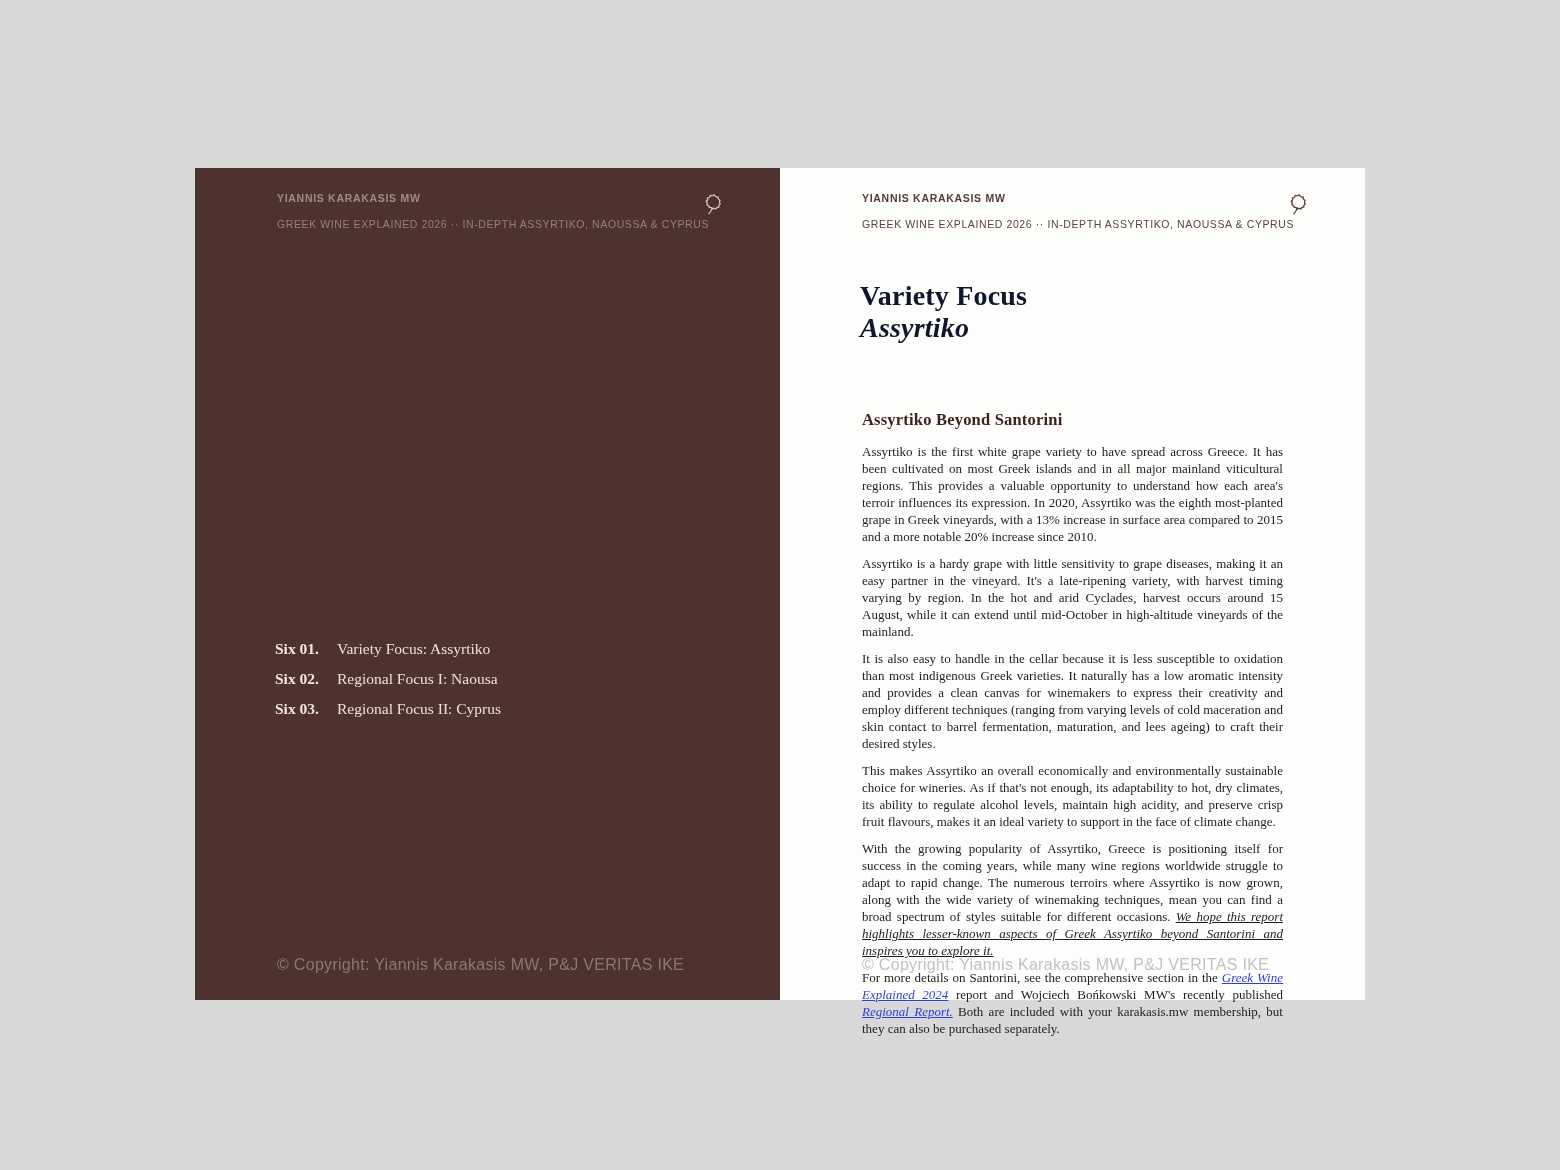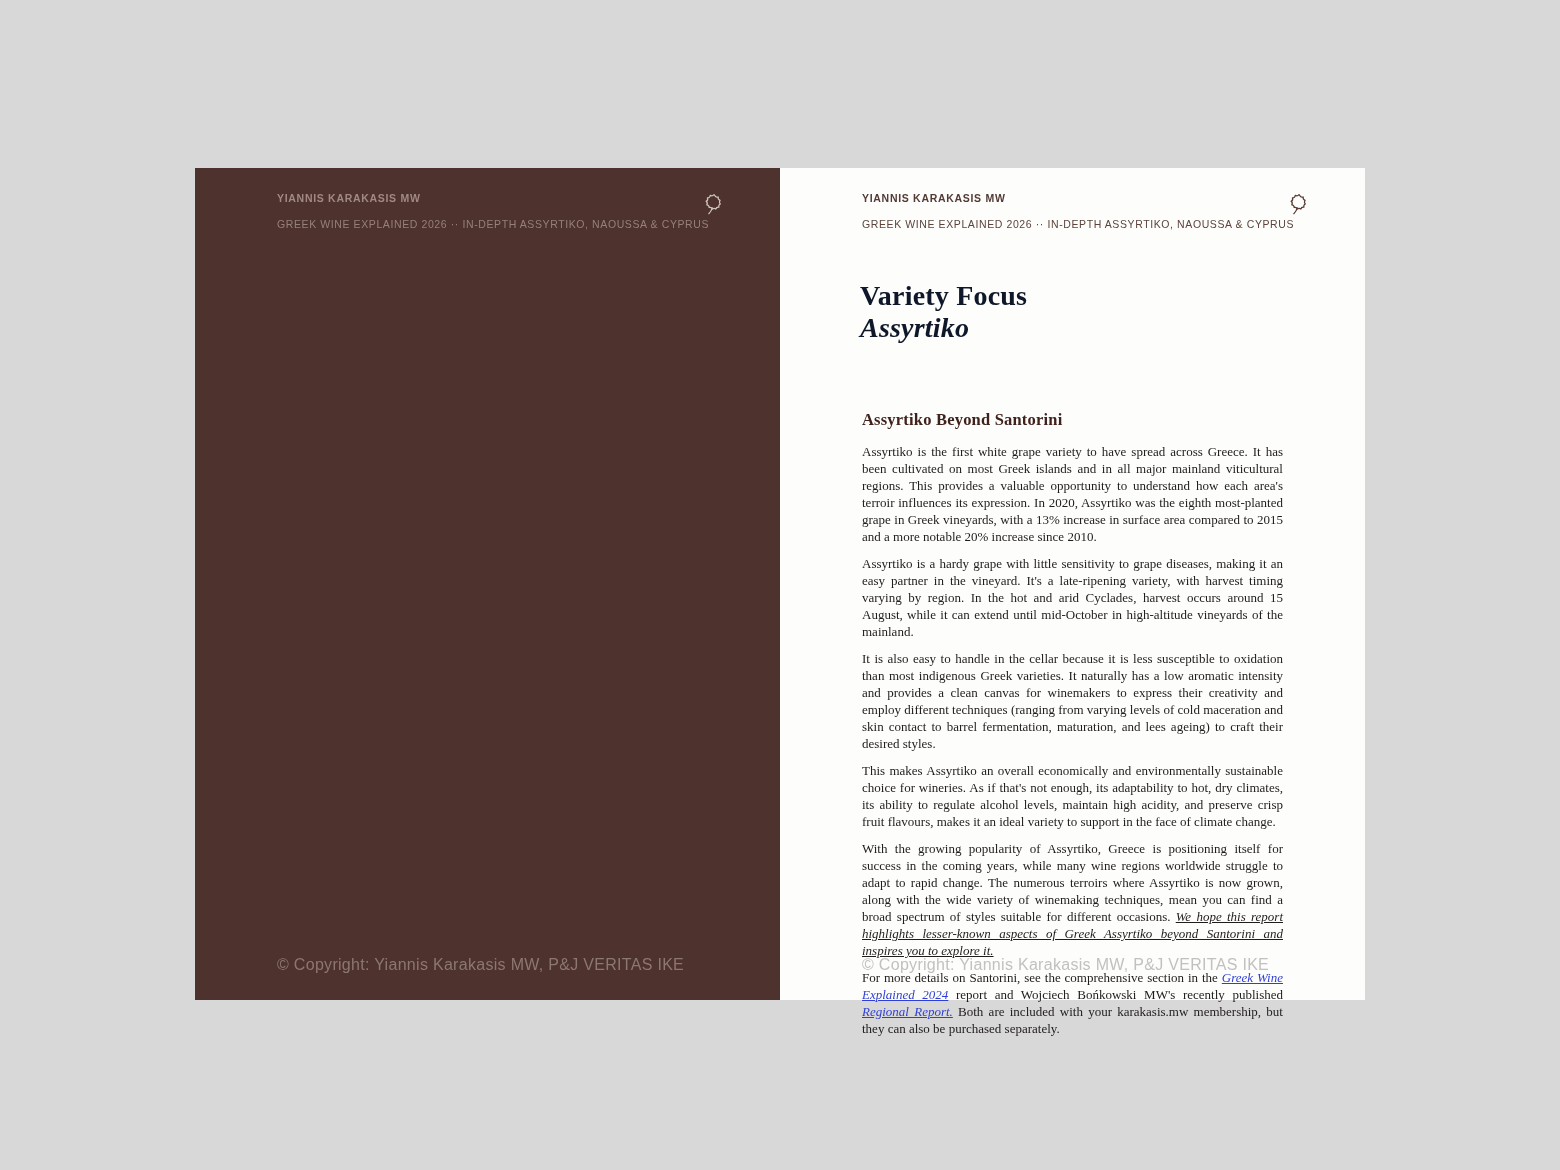--- a/index.html
+++ b/index.html
@@ -137,20 +137,34 @@
     </div>
 
     <span class="leaf">
       <svg viewBox="0 0 24 24" fill="none" stroke="currentColor" stroke-width="1.15" stroke-linecap="round" stroke-linejoin="round">
         <path d="M12.4 3.1c.8 1.2 2.2 1.5 3.3.9-.1 1.4.8 2.6 2.2 2.8-.7 1.1-.4 2.6.7 3.3-1.1.6-1.5 2-.9 3.1-1.3-.1-2.4.8-2.6 2.1-1-.8-2.4-.6-3.1.5-.6-1.2-2-1.6-3.2-1-.1-1.3-1.2-2.3-2.5-2.2.5-1.2 0-2.6-1.1-3.1 1.1-.7 1.5-2.1.8-3.3 1.4-.1 2.4-1.3 2.3-2.7 1.2.5 2.6 0 3.3-1.1z"></path>
         <path d="M11.7 14.8c-.3 2.3-1.1 4.1-2.4 5.7"></path>
       </svg>
     </span>
 
 
+    <div class="toc">
+      <div class="toc-row">
+        <span class="toc-num">Six 01.</span>
+        <span class="toc-label">Variety Focus: Assyrtiko</span>
+      </div>
+      <div class="toc-row">
+        <span class="toc-num">Six 02.</span>
+        <span class="toc-label">Regional Focus I: Naousa</span>
+      </div>
+      <div class="toc-row">
+        <span class="toc-num">Six 03.</span>
+        <span class="toc-label">Regional Focus II: Cyprus</span>
+      </div>
+    </div>
 
     <footer class="page-footer">© Copyright: Yiannis Karakasis MW, P&amp;J VERITAS IKE</footer>
   </section>
 
   <section class="page page-right">
     <div class="page-header">
       <div class="ph-line1">YIANNIS KARAKASIS MW</div>
       <div class="ph-line2">GREEK WINE EXPLAINED 2026 ·· IN-DEPTH ASSYRTIKO, NAOUSSA &amp; CYPRUS</div>
     </div>
 

